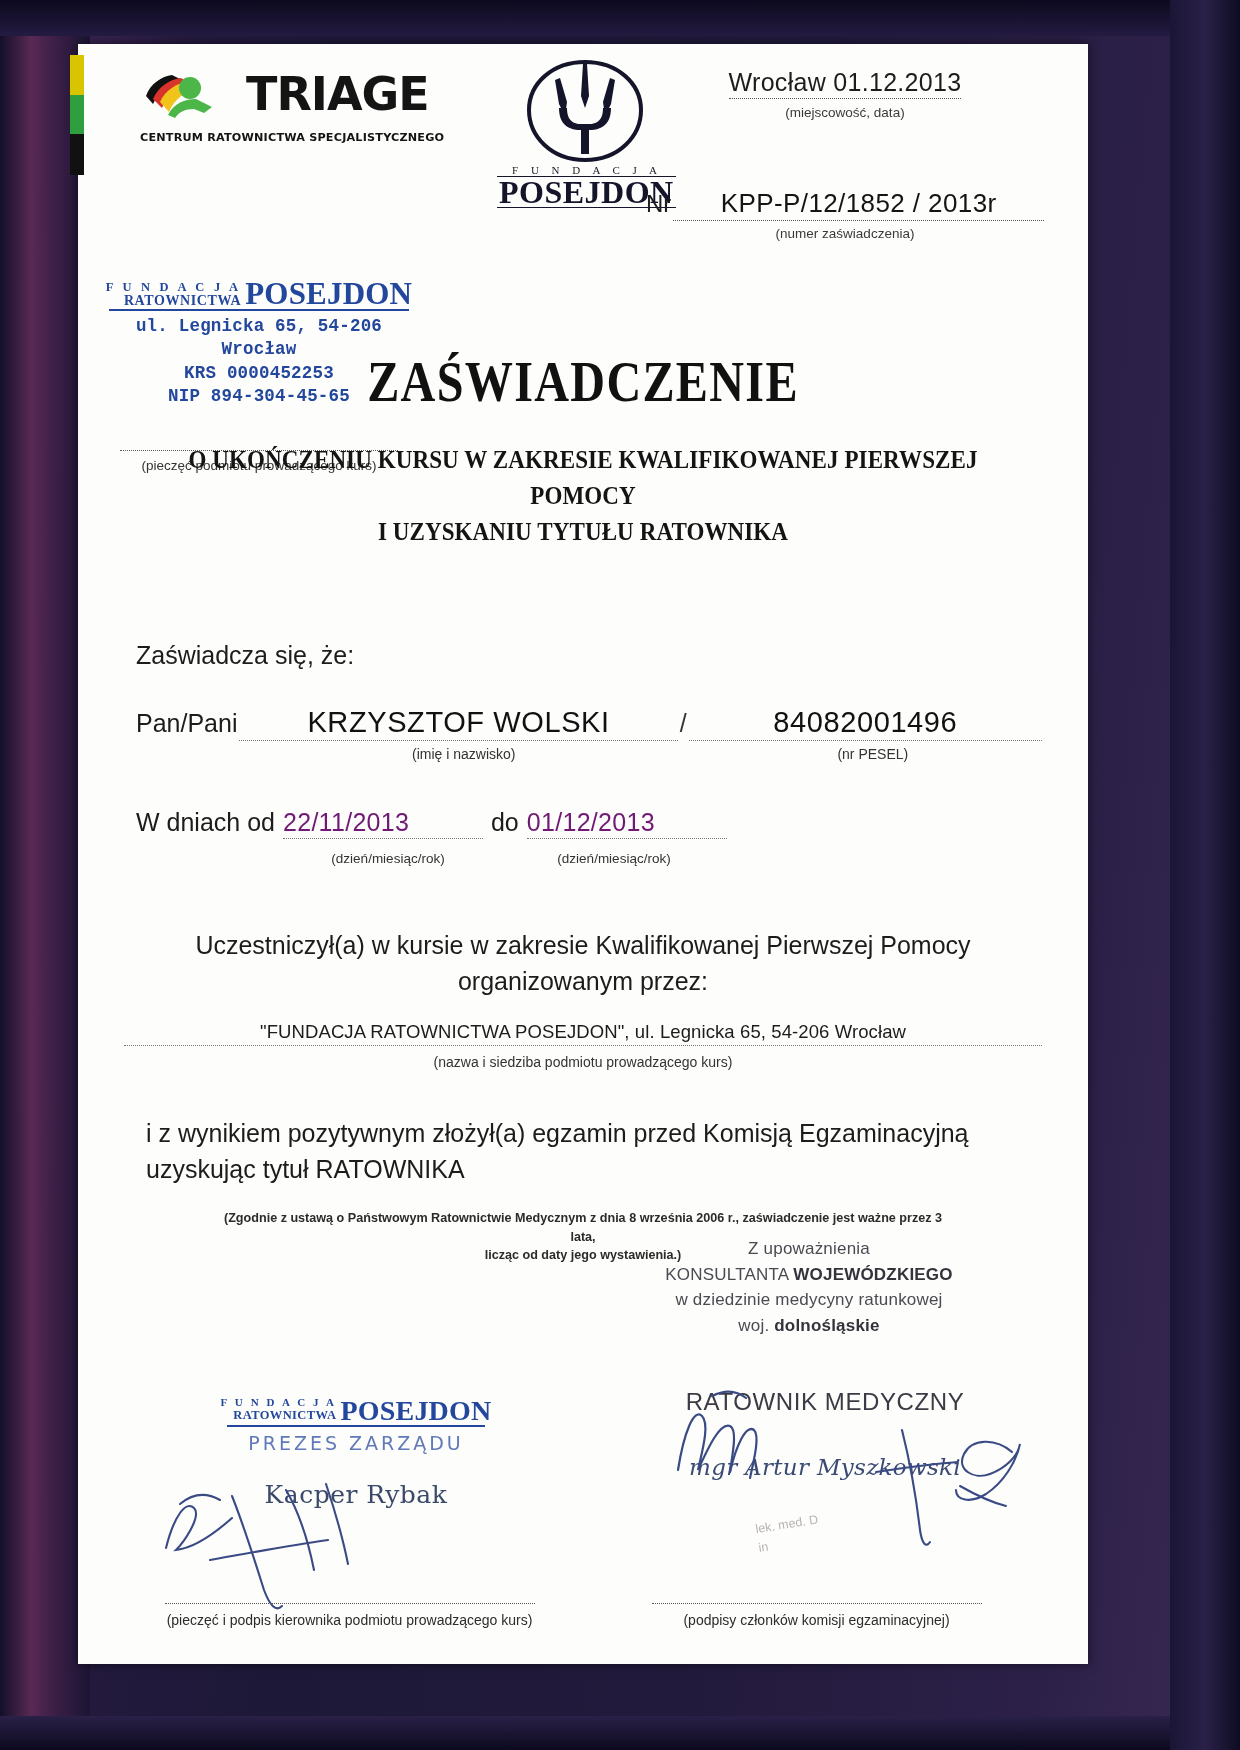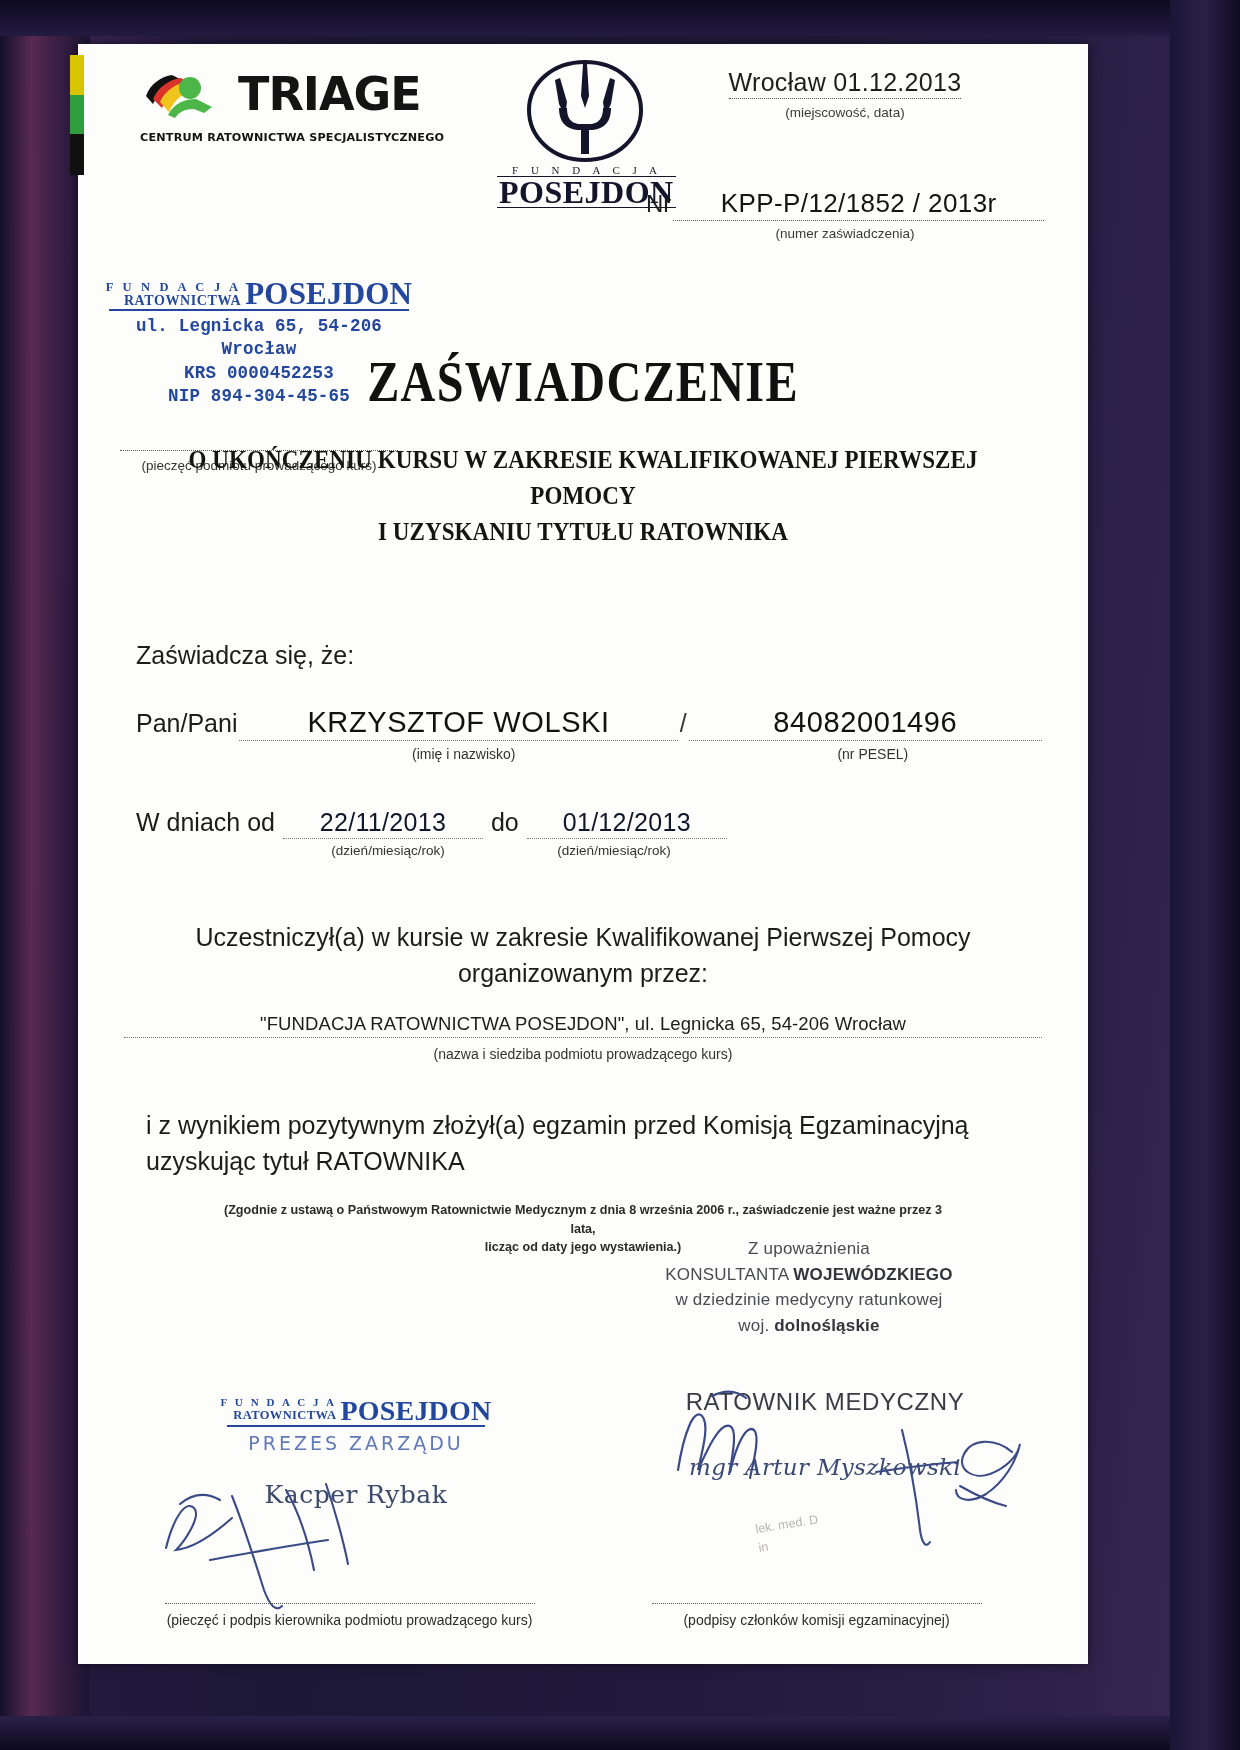--- a/index.html
+++ b/index.html
@@ -44,21 +44,21 @@
     position:absolute;left:78px;top:44px;width:1010px;height:1620px;
     background:#fdfdfb;
     box-shadow:0 0 10px rgba(0,0,0,.55);
     overflow:hidden;
   }
   #inner{position:absolute;left:0;top:0;right:0;bottom:0;padding:0 38px;}
 
   
   .header{position:relative;height:210px;}
   .triage{position:absolute;left:22px;top:22px;width:300px;}
-  .triage-row{display:flex;align-items:center;gap:14px;}
+  .triage-row{display:flex;align-items:center;gap:22px;}
   .triage-word{
     font-family:"DejaVu Sans", sans-serif;
     font-weight:bold;font-size:46px;letter-spacing:-1px;color:#141414;
     line-height:1;
   }
   .triage-sub{
     font-family:"DejaVu Sans", sans-serif;
     font-weight:bold;font-size:11.2px;letter-spacing:.2px;color:#141414;
     margin-top:9px;margin-left:2px;white-space:nowrap;
   }
@@ -131,22 +131,22 @@
     flex:1.25;text-align:center;font-size:29px;color:#111;letter-spacing:.6px;
     border-bottom:1.4px dotted #777;padding-bottom:1px;
   }
   .cap-row{display:flex;margin-top:5px;margin-left:12px;}
   .cap-a{flex:1.55;text-align:center;font-size:14px;color:#333;margin-left:118px;}
   .cap-b{flex:1.25;text-align:center;font-size:14px;color:#333;margin-left:30px;}
 
   .row-dates{display:flex;align-items:baseline;margin-top:30px;margin-left:12px;}
   .rd-label{font-size:25px;color:#1c1c1c;white-space:nowrap;margin-top:16px;}
   .rd-fill{
-    width:200px;text-align:center;font-size:25px;color:#0f172a;
-    border-bottom:1.4px dotted #777;padding-bottom:1px;margin:0 8px;letter-spacing:.3px;
+    width:200px;text-align:left;font-size:25px;color:#701a75;
+    border-bottom:1.4px dotted #777;padding-bottom:1px;margin:8px 8px;letter-spacing:.3px;
   }
   .cap-dates{display:flex;margin-left:160px;margin-top:4px;}
   .cap-dates span{width:208px;text-align:center;font-size:13.5px;color:#333;}
   .cap-dates span:last-child{margin-left:18px;}
 
   .para1{
     text-align:center;margin-top:62px;font-size:25px;color:#1c1c1c;line-height:1.42;
     padding:0 60px;
   }
   .org-line{

